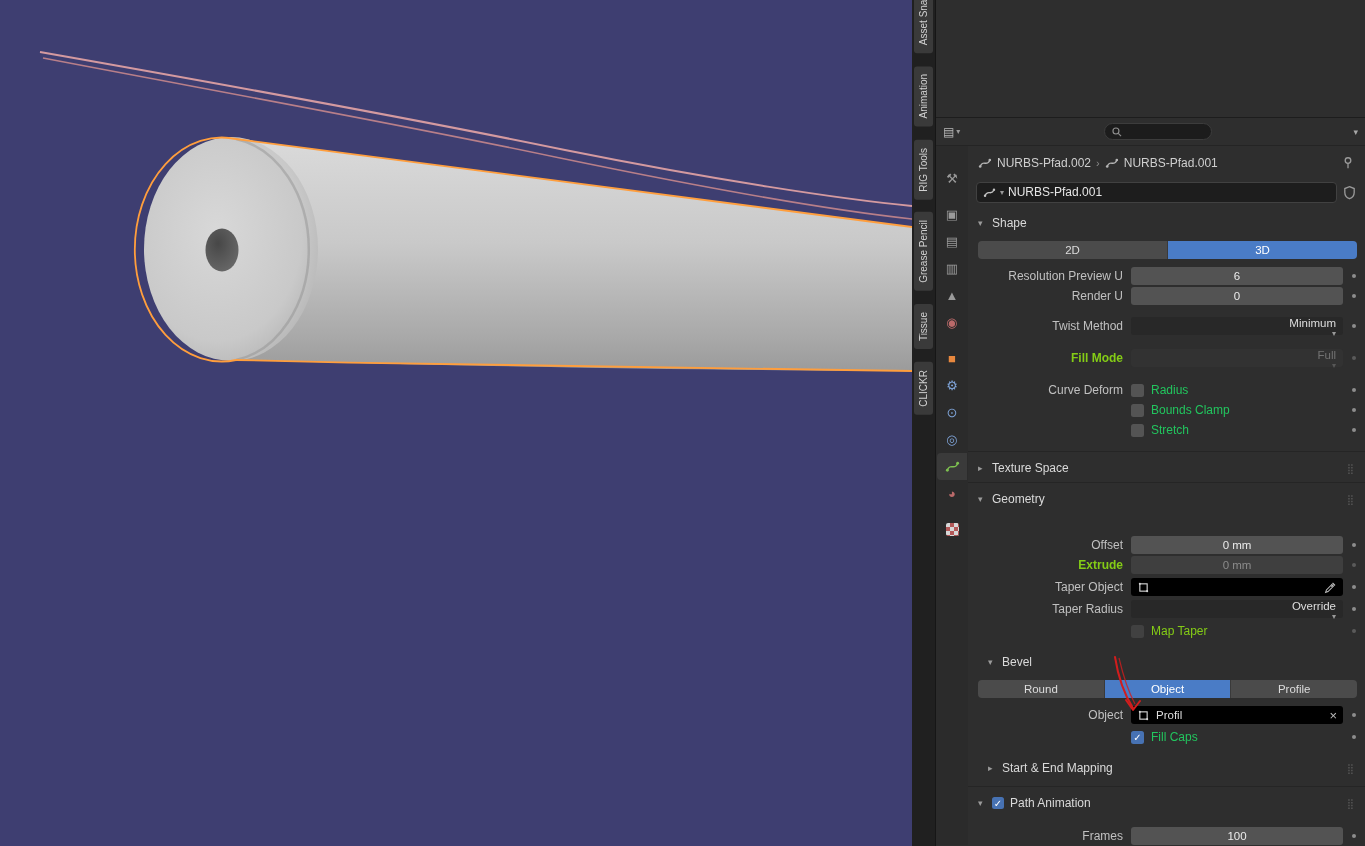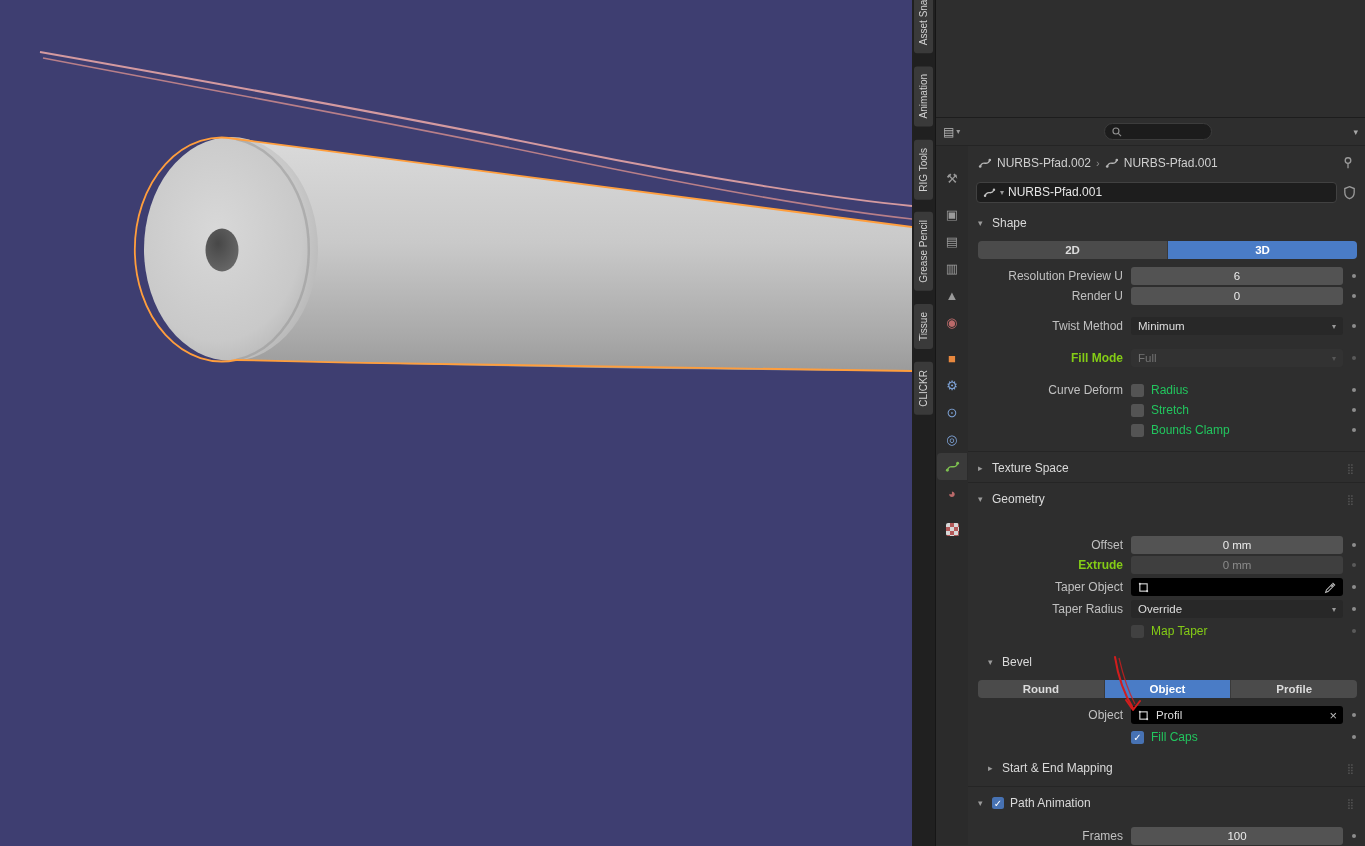--- a/index.html
+++ b/index.html
@@ -64,21 +64,21 @@
 
   
   .prow { display:flex; align-items:center; height:18px; margin-top:2px; }
   .plabel { width:155px; margin-right:8px; text-align:right; color:#c0c0c0; flex:none;
     white-space:nowrap; overflow:hidden; }
   .prow.dim .plabel { color:#84cc16;font-weight:bold; }
   .pfield { width:212px; height:18px; flex:none; font-size:11.5px; }
   .val { background:#535353; border-radius:3px; display:flex; align-items:center;
     justify-content:center; color:#ebebeb; }
   .prow.dim .val { background:#3f3f3f; color:#8b8b8b; }
-  .dd { background:#282828; border-radius:3px; display:flex; align-items:center; padding:0 7px; color:#dedede; }
+  .dd { background:#282828; border-radius:3px; display:flex; align-items:flex-end; padding:0 7px; color:#dedede;flex-direction:column; }
   .dd .dd-arrow { margin-left:auto; color:#999; font-size:8px; }
   .prow.dim .dd { background:#323232; color:#737373; }
   .prow.dim .dd .dd-arrow { color:#575757; }
   .objf { background:#000000; border-radius:3px; display:flex; align-items:center; padding:0 6px; gap:6px; color:#dedede; }
   .objf .x { margin-left:auto; color:#bdbdbd; font-size:13px; line-height:1; }
   .pdot { flex:1; display:flex; justify-content:center; }
   .dot { width:4px; height:4px; border-radius:50%; background:#8d8d8d; }
   .prow.dim .dot { background:#5a5a5a; }
 
   
@@ -87,21 +87,21 @@
     display:flex; align-items:center; justify-content:center; color:#fff; font-size:10px; }
   .cb.checked { background:#4772b3; }
   .cb.dis { background:#414141; }
   .cb-label { color:#22c55e; }
   .dim .cb-label { color:#84cc16; }
   .phead .cb { width:12px; height:12px; }
 
   
   .seg { display:flex; height:18px; margin:6px 8px 0 10px; border-radius:4px; overflow:hidden; }
   .seg-btn { flex:1; background:#4b4b4b; color:#dcdcdc; display:flex; align-items:center;
-    justify-content:center; font-size:11.5px; border-right:1px solid #3a3a3a;font-weight:bold; }
+    justify-content:center; font-size:11.5px; border-right:1px solid #3a3a3a; }
   .seg-btn:last-child { border-right:none; }
   .seg-btn.active { background:#4a7cc6; color:#fff; }
 
   .mt4{margin-top:4px}.mt8{margin-top:8px}.mt10{margin-top:27px}.mt12{margin-top:12px}.mt14{margin-top:14px}
 
   .icsvg { flex:none; display:block; }
 
   
   .annotation { position:absolute; left:0; top:0; z-index:99; pointer-events:none; }
 </style>
@@ -335,31 +335,31 @@
           <span class="cb-label">Radius</span>
         </div>
         <div class="pdot">
             <span class="dot"></span>
           </div>
       </div>
       <div class="prow">
         <div class="plabel"></div>
         <div class="cbwrap">
           <span class="cb"></span>
-          <span class="cb-label">Stretch</span>
+          <span class="cb-label">Bounds Clamp</span>
         </div>
         <div class="pdot">
             <span class="dot"></span>
           </div>
       </div>
       <div class="prow">
         <div class="plabel"></div>
         <div class="cbwrap">
           <span class="cb"></span>
-          <span class="cb-label">Bounds Clamp</span>
+          <span class="cb-label">Stretch</span>
         </div>
         <div class="pdot">
             <span class="dot"></span>
           </div>
       </div>
 
       <div class="divider"></div>
 
       <div class="phead">
         <span class="arr">▸</span>

